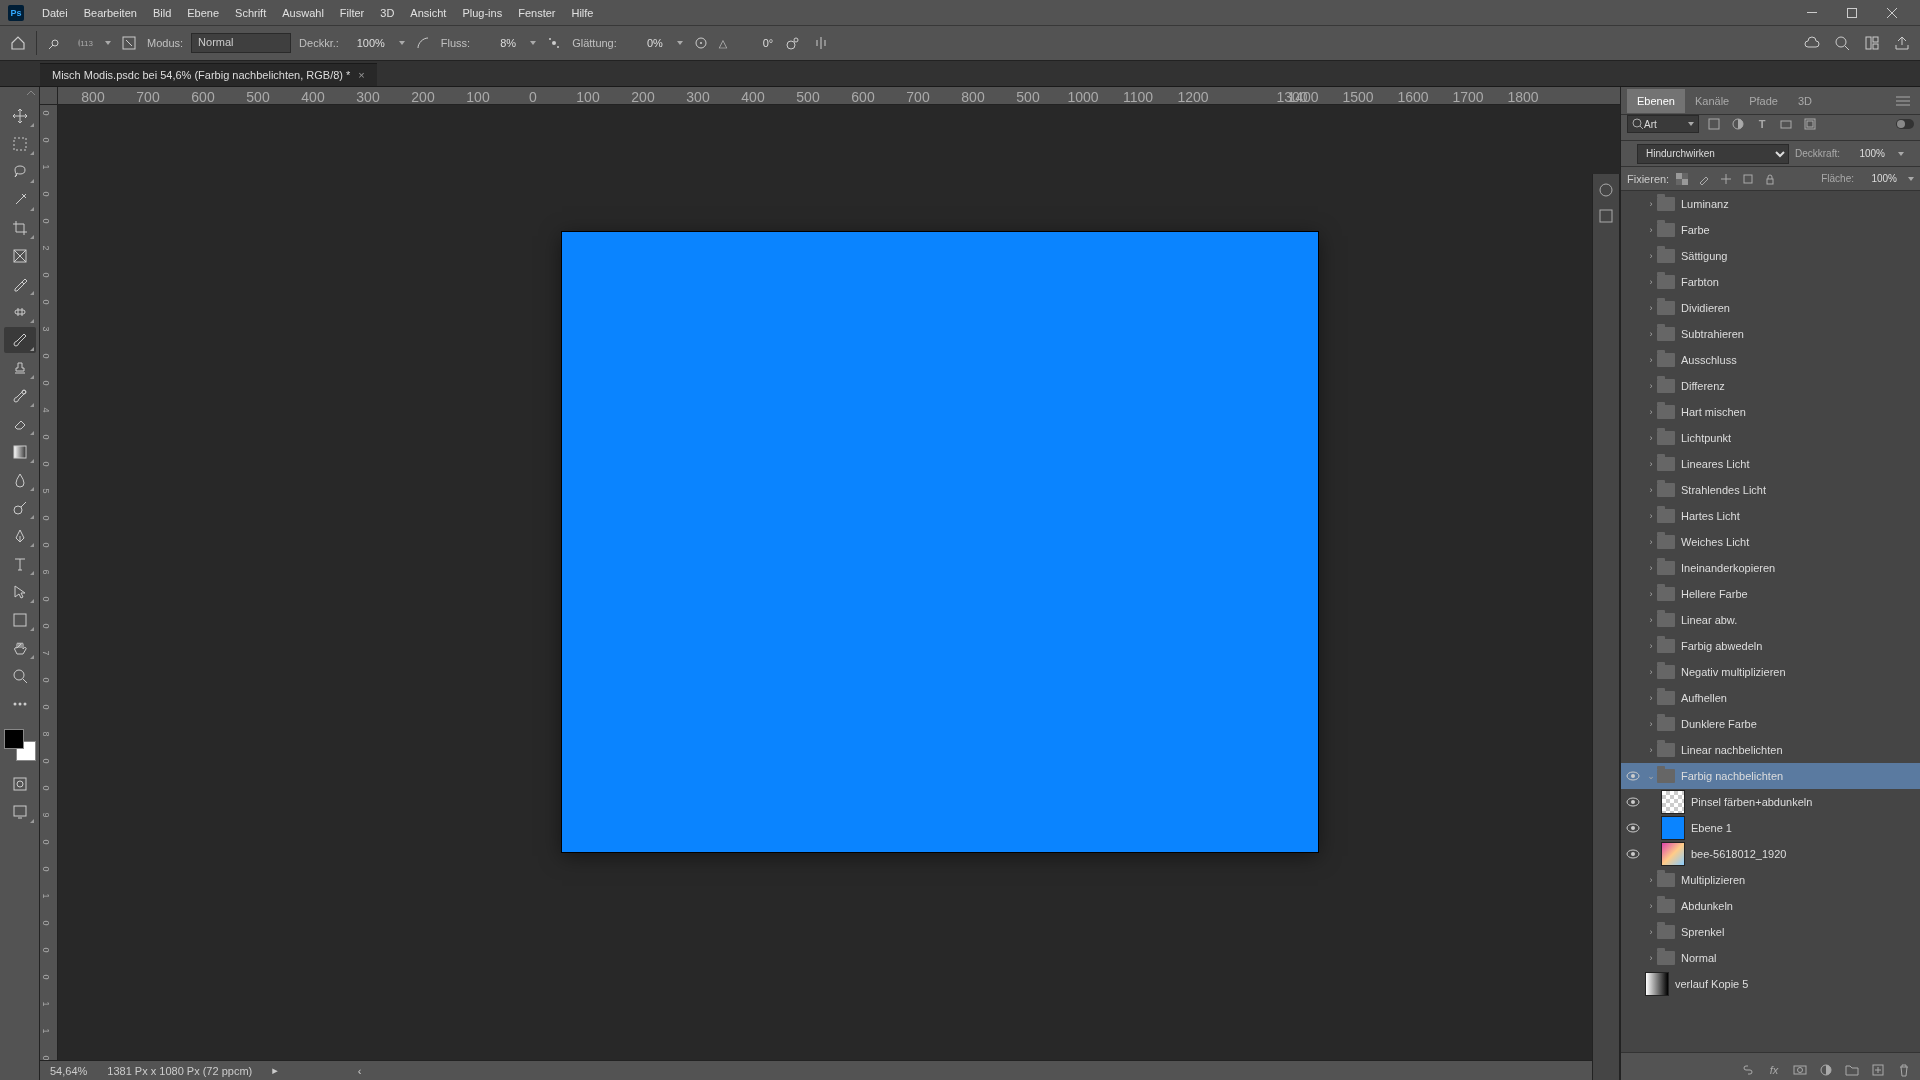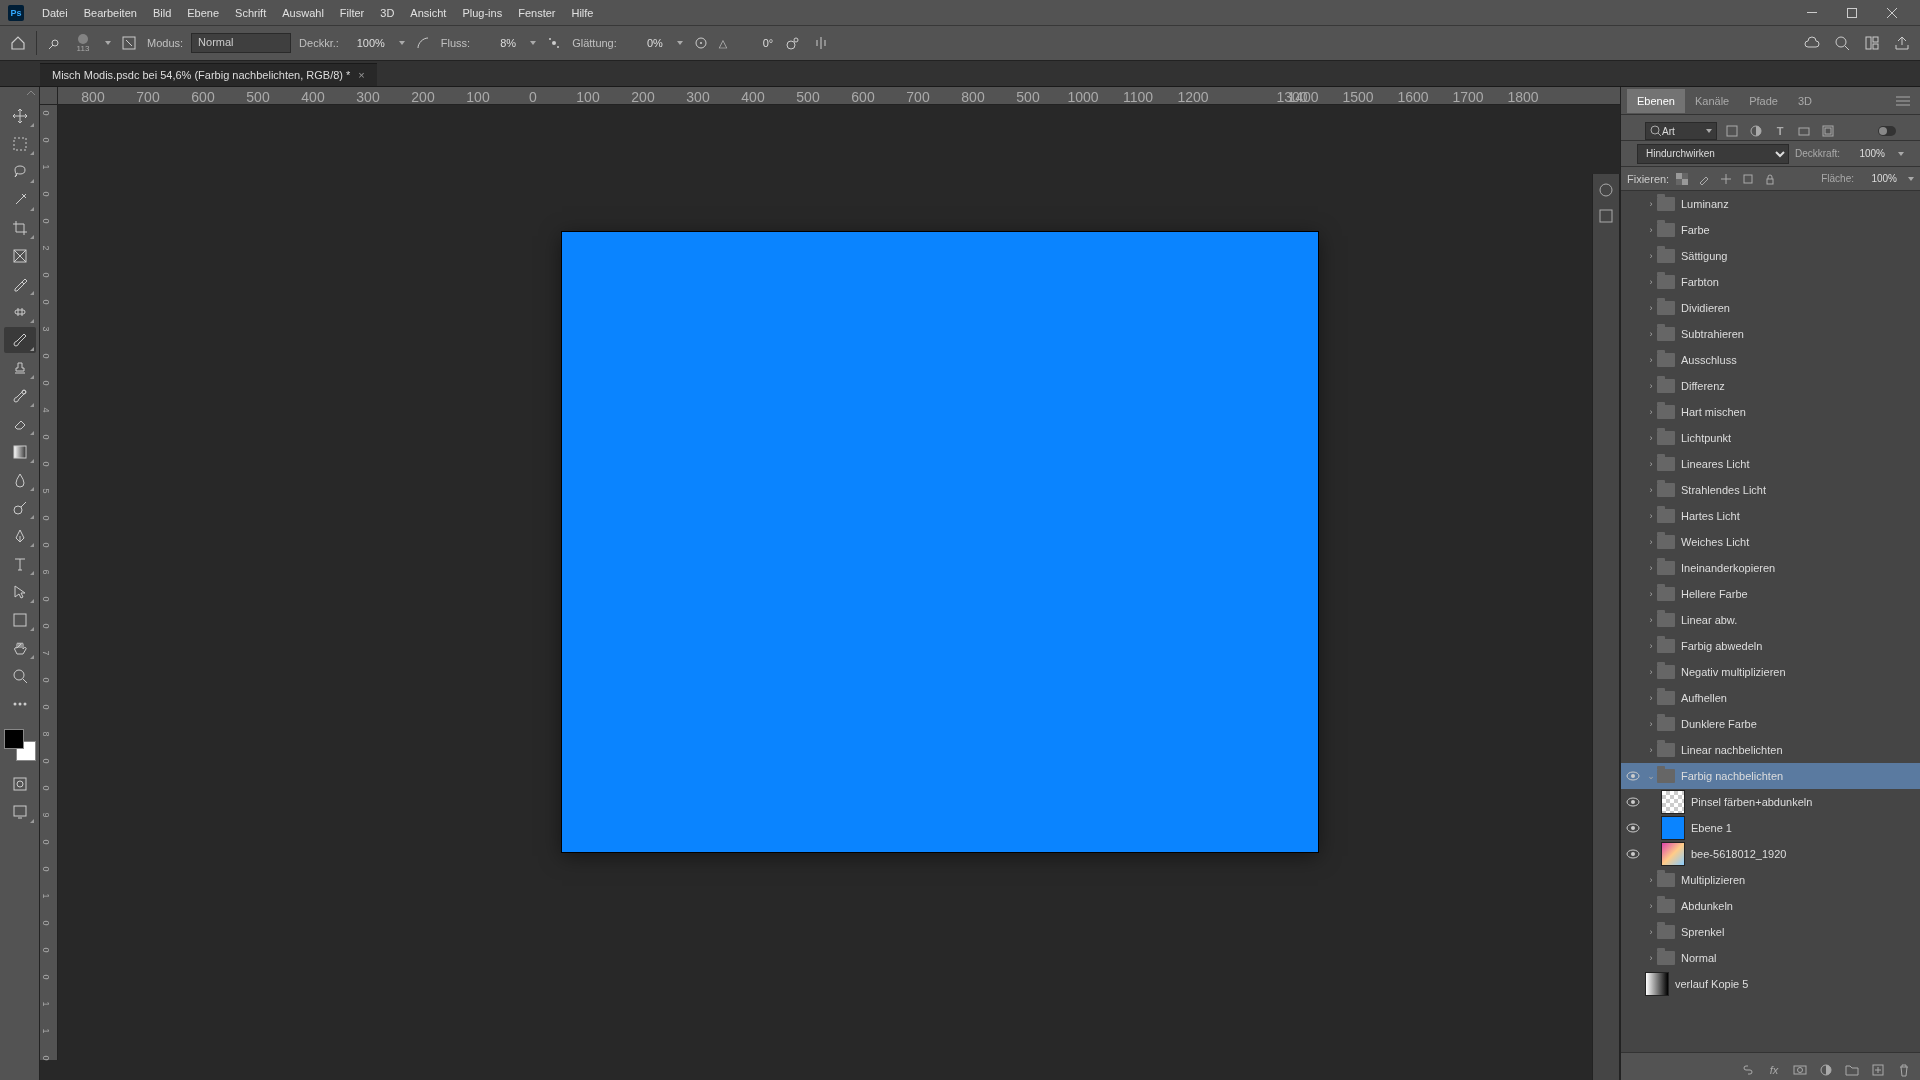--- a/index.html
+++ b/index.html
@@ -35,21 +35,21 @@
 .canvas-inner{position:absolute;top:18px;left:18px;right:0;bottom:20px;overflow:hidden}
 .artboard{position:absolute;background:#0a84ff;box-shadow:0 0 0 1px #000,0 4px 20px rgba(0,0,0,.5)}
 .statusbar{position:absolute;bottom:0;left:0;right:0;height:20px;background:#535353;border-top:1px solid #222;display:flex;align-items:center;padding:0 10px;gap:20px;font-size:10px;color:#ccc}
 .panels{width:300px;background:#535353;border-left:1px solid #222;display:flex;flex-direction:column}
 .panel-dock{width:28px;background:#454545;position:absolute;right:300px;top:87px;bottom:0;border-left:1px solid #222;border-right:1px solid #222;display:flex;flex-direction:column;align-items:center;padding-top:6px;gap:6px}
 .dock-ico{width:20px;height:20px;cursor:pointer;display:flex;align-items:center;justify-content:center}
 .panel-tabs{height:28px;display:flex;align-items:center;border-bottom:1px solid #333;padding:0 6px;gap:0}
 .ptab{padding:6px 10px;font-size:11px;color:#aaa;cursor:pointer}
 .ptab.active{color:#fff;background:#737373}
 .ptab-menu{margin-left:auto;cursor:pointer;padding:4px}
-.panel-ctrl1{height:26px;display:flex;align-items:flex-end;padding:0 24px;gap:6px;border-bottom:1px solid #333}
+.panel-ctrl1{height:26px;display:flex;align-items:flex-start;padding:0 6px;gap:6px;border-bottom:1px solid #333}
 .panel-ctrl2{height:26px;display:flex;align-items:center;padding:0 16px;gap:6px;border-bottom:1px solid #333}
 .search-wrap{display:flex;align-items:center;background:#3a3a3a;border:1px solid #2a2a2a;padding:2px 4px;flex:0 0 70px}
 .search-wrap input{background:transparent;border:none;color:#ddd;width:40px;font-size:10px;outline:none}
 .mini-ico{width:18px;height:18px;display:flex;align-items:center;justify-content:center;cursor:pointer}
 .blend-sel{background:#3a3a3a;border:1px solid #2a2a2a;padding:2px 4px;color:#ddd;font-size:10px;flex:1;height:20px}
 .pct-box{background:transparent;border:1px solid transparent;color:#ddd;width:42px;text-align:right;font-size:10px;padding-right:2px}
 .lock-row{height:24px;display:flex;align-items:center;padding:0 6px;gap:4px;border-bottom:1px solid #333;font-size:10px}
 .layer-list{flex:1;overflow-y:auto;overflow-x:hidden;background:#454545}
 .layer-list::-webkit-scrollbar{width:14px}
 .layer-list::-webkit-scrollbar-track{background:#3a3a3a}
@@ -116,21 +116,21 @@
         <path d="M2 8L8 2L14 8V14H2Z" fill="none" stroke="#ccc" stroke-width="1.2"></path>
       </svg>
     </div>
   <div style="width:1px;height:24px;background:#333"></div>
   <div class="ico">
       <svg width="16" height="16">
         <circle cx="8" cy="8" r="3" fill="none" stroke="#ccc"></circle>
         <path d="M2 14L6 10" stroke="#ccc"></path>
       </svg>
     </div>
-  <div class="ico" style="display:flex;flex-direction:column;align-items:center">
+  <div class="ico" style="display:flex;flex-direction:row;align-items:center">
     <svg width="20" height="12">
         <circle cx="10" cy="6" r="5" fill="#ccc" opacity="0.4"></circle>
       </svg>
     <span style="font-size:8px;color:#aaa">113</span>
   </div>
   <div class="dropdown-caret"></div>
   <div class="ico">
       <svg width="16" height="16">
         <rect x="2" y="2" width="12" height="12" fill="none" stroke="#ccc"></rect>
         <path d="M5 5L11 11" stroke="#ccc"></path>
@@ -446,20 +446,26 @@
         <span class="tick" style="top: 818px;">0</span>
         <span class="tick" style="top: 845px;">0</span>
         <span class="tick" style="top: 872px;">0</span>
         <span class="tick" style="top: 899px;">1</span>
         <span class="tick" style="top: 926px;">1</span>
         <span class="tick" style="top: 953px;">0</span>
       </div>
     <div class="canvas-inner">
       <div class="artboard" id="artboard" style="left: 504px; top: 127px; width: 756px; height: 620px;"></div>
     </div>
+    <div class="statusbar">
+      <span>54,64%</span>
+      <span>1381 Px x 1080 Px (72 ppcm)</span>
+      <span>▸</span>
+      <span style="margin-left:60px">‹</span>
+    </div>
   </div>
 
   <div class="panel-dock">
     <div class="dock-ico">
         <svg width="16" height="16">
           <circle cx="8" cy="8" r="6" fill="none" stroke="#aaa"></circle>
         </svg>
       </div>
     <div class="dock-ico">
         <svg width="16" height="16">

